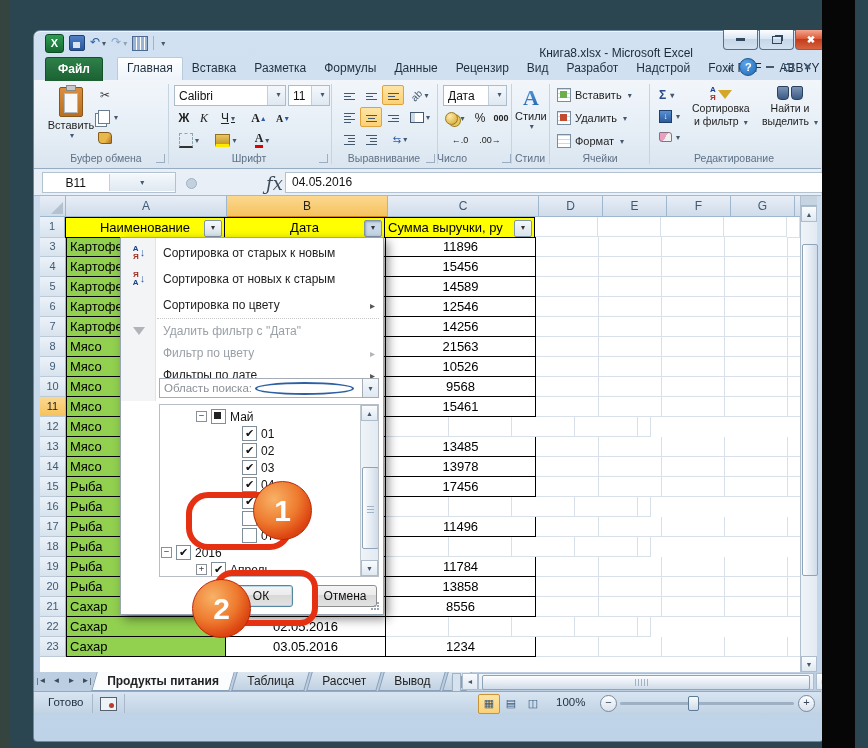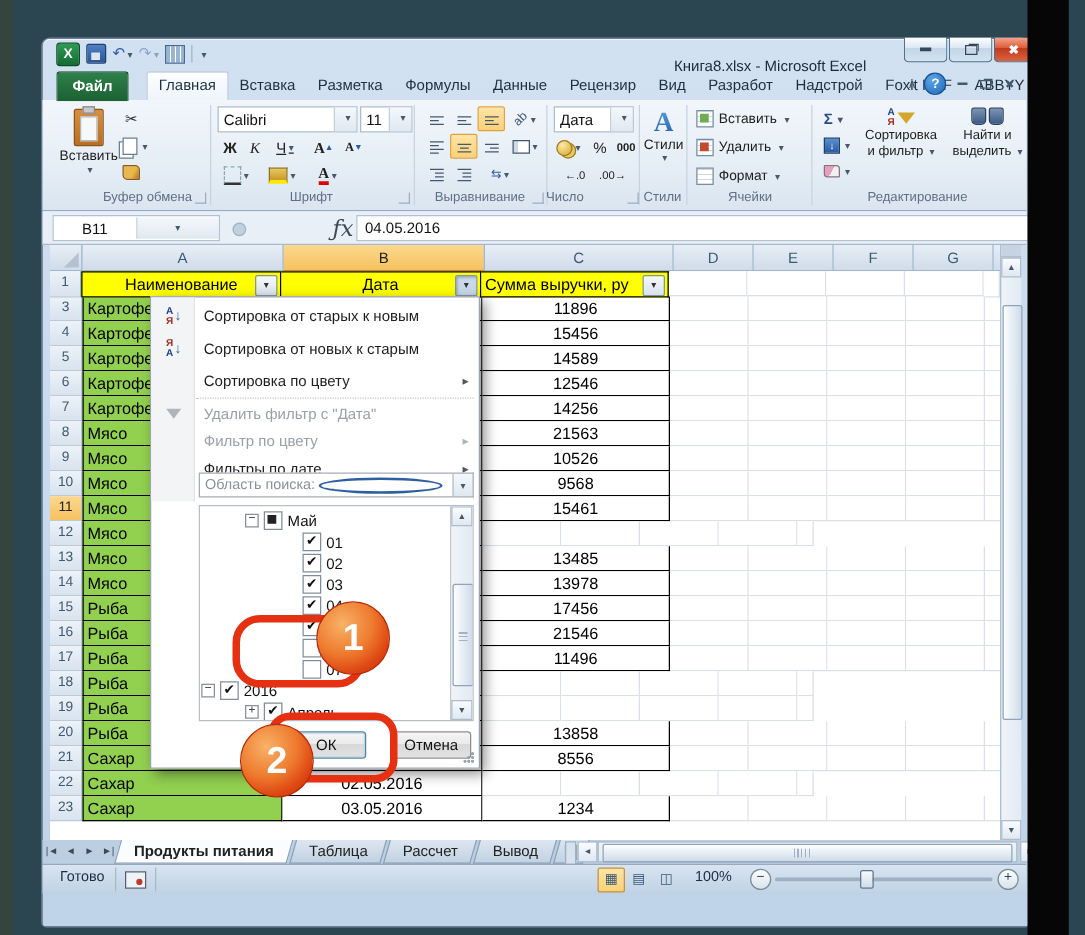--- a/index.html
+++ b/index.html
@@ -278,21 +278,21 @@
     <div class="minirow" style="left:66px;top:8px">
         <span class="js-scissors">✂</span>
       </div>
     <div class="minirow" style="left:64px;top:30px">
         <span id="copy-ico"></span>
         <span class="dd8 js-dd">▾</span>
       </div>
     <div class="minirow" style="left:64px;top:52px">
         <span id="brush-ico"></span>
       </div>
-    <div class="glabel" style="left:24px;width:120px">Буфер обмена</div>
+    <div class="glabel" style="left:12px;width:120px">Буфер обмена</div>
     <div class="launch" style="left:122px"></div>
 
     <div class="combo" style="left:140px;top:5px;width:110px">
       <span>Calibri</span>
         <span class="dd js-dd">▾</span>
       </div>
     <div class="combo" style="left:254px;top:5px;width:40px">
       <span>11</span>
         <span class="dd js-dd">▾</span>
       </div>
@@ -673,21 +673,20 @@
         <div class="cell ce"></div>
         <div class="cell ce"></div>
         <div class="cell ce"></div>
         <div class="cell ce"></div>
         <div class="cell cs"></div>
       </div>
       <div class="grow">
         <div class="rh">16</div>
         <div class="cell ca">Рыба</div>
         <div class="cell cb"></div>
-        <div class="cell cc">21546</div>
         <div class="cell ce"></div>
         <div class="cell ce"></div>
         <div class="cell ce"></div>
         <div class="cell ce"></div>
         <div class="cell cs"></div>
       </div>
       <div class="grow">
         <div class="rh">17</div>
         <div class="cell ca">Рыба</div>
         <div class="cell cb"></div>
@@ -705,20 +704,21 @@
         <div class="cell ce"></div>
         <div class="cell ce"></div>
         <div class="cell ce"></div>
         <div class="cell ce"></div>
         <div class="cell cs"></div>
       </div>
       <div class="grow">
         <div class="rh">19</div>
         <div class="cell ca">Рыба</div>
         <div class="cell cb"></div>
+        <div class="cell cc">11784</div>
         <div class="cell ce"></div>
         <div class="cell ce"></div>
         <div class="cell ce"></div>
         <div class="cell ce"></div>
         <div class="cell cs"></div>
       </div>
       <div class="grow">
         <div class="rh">20</div>
         <div class="cell ca">Рыба</div>
         <div class="cell cb"></div>

